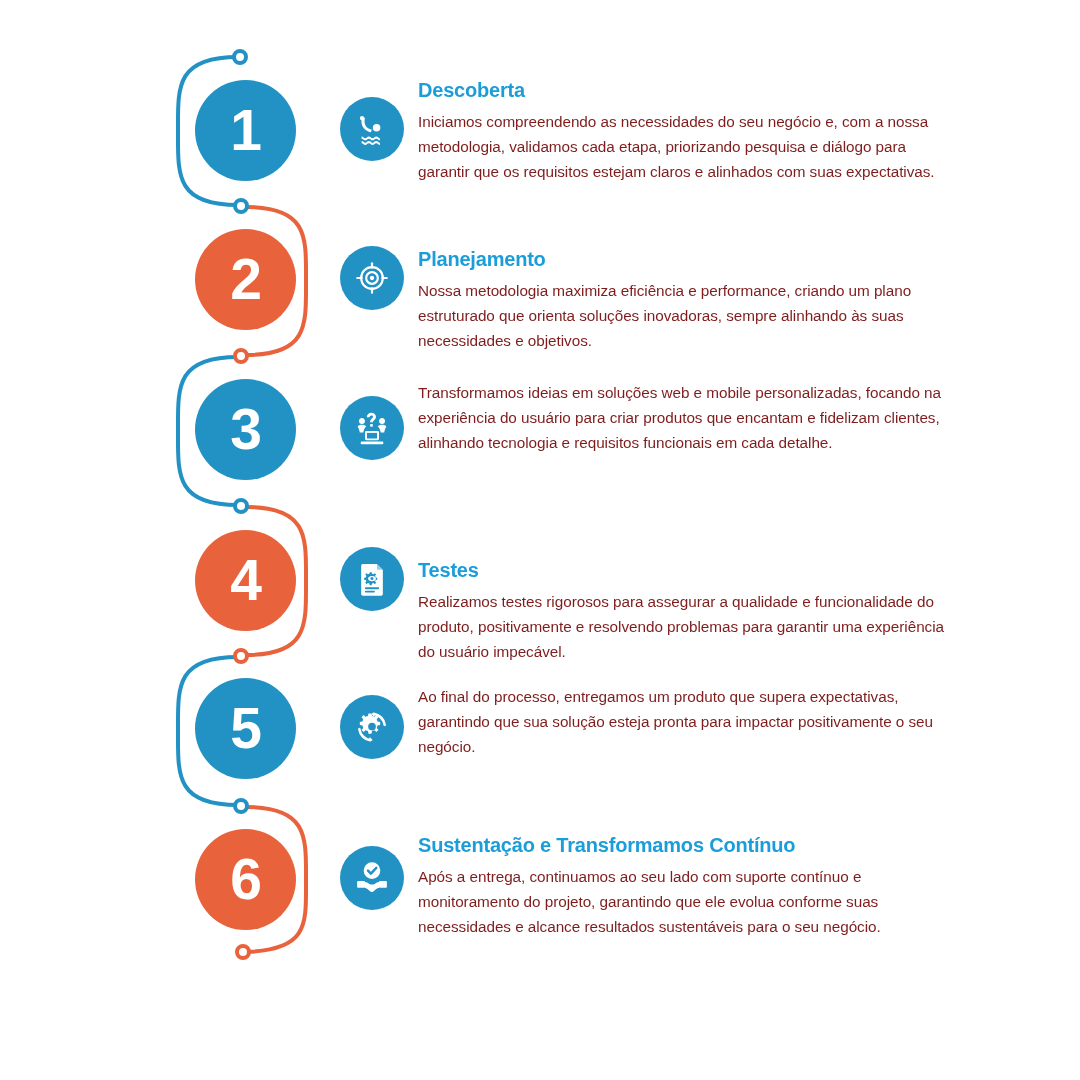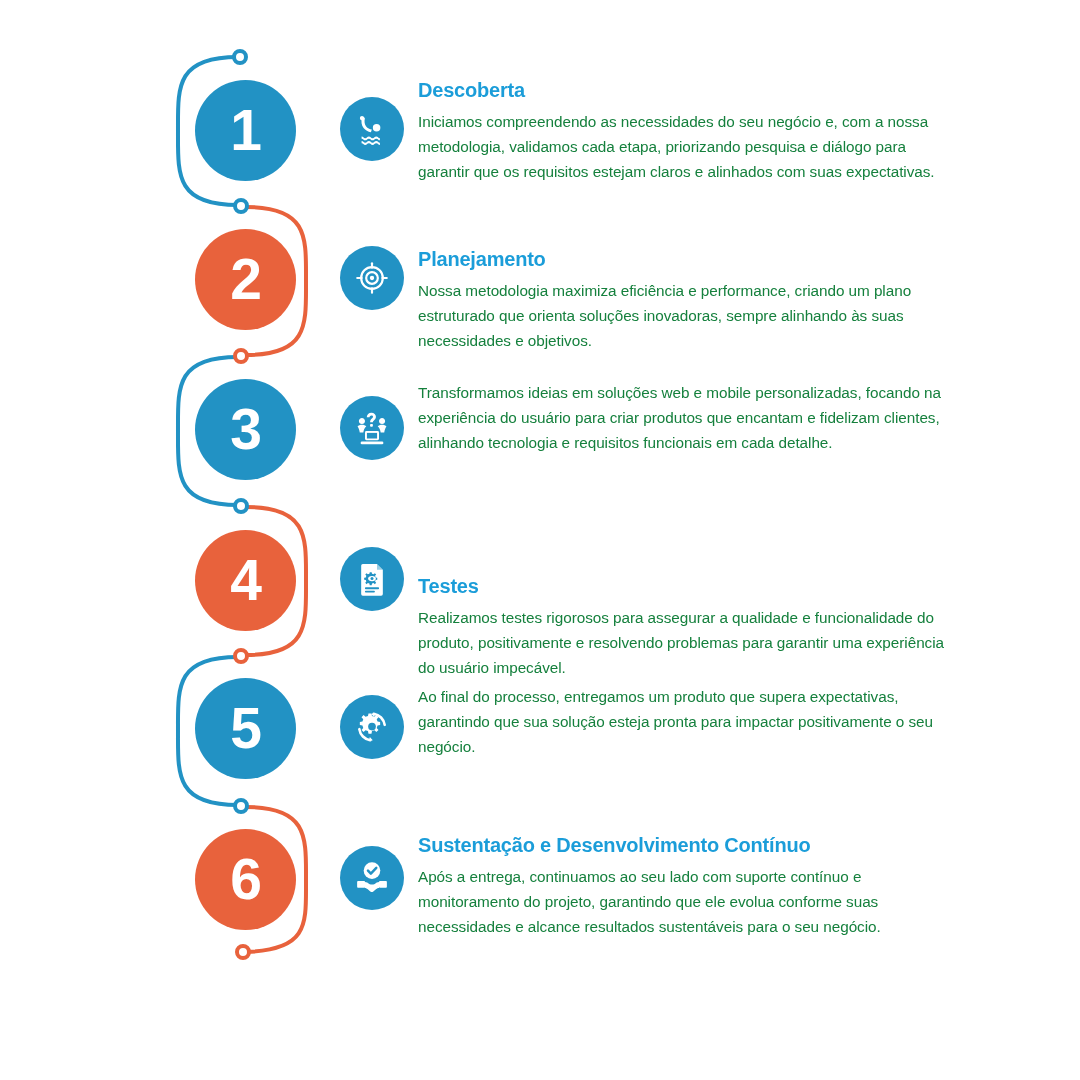--- a/index.html
+++ b/index.html
@@ -94,39 +94,39 @@
   .step-title {
     color: #1b9dd9;
     font-size: 20px;
     font-weight: bold;
     line-height: 1.2;
     letter-spacing: -0.2px;
     margin-bottom: 8px;
   }
 
   .step-desc {
-    color: #15803d;
+    color: #7f1d1d;
     font-size: 15.3px;
     line-height: 1.62;
     letter-spacing: -0.05px;
   }
 
   
   #step-1 { top: 80px;  }
   #step-2 { top: 229px; }
   #step-3 { top: 379px; }
   #step-4 { top: 530px; }
   #step-5 { top: 678px; }
   #step-6 { top: 829px; }
 
   
   #step-1 .step-text { top: -2px; }
   #step-2 .step-text { top: 18px; }
   #step-3 .step-text { top: 2px; }
-  #step-4 .step-text { top: 44px; }
+  #step-4 .step-text { top: 28px; }
   #step-5 .step-text { top: 7px; }
   #step-6 .step-text { top: 4px; }
 </style>
 </head>
 <body>
 
 <div id="infographic">
 
   <svg id="path-layer" viewBox="0 0 1080 1080" xmlns="http://www.w3.org/2000/svg">
     <g fill="none" stroke-width="4" stroke-linecap="round">
@@ -274,19 +274,19 @@
           <circle cx="24" cy="15.5" r="9.5" fill="#ffffff"></circle>
           <path d="M19.4 15.6l3.3 3.4 6.2-6.6" fill="none" stroke="#2292c4" stroke-width="2.8" stroke-linecap="round" stroke-linejoin="round"></path>
           <g fill="#ffffff">
             <rect x="7" y="27.5" width="9" height="7.5" rx="1"></rect>
             <rect x="32" y="27.5" width="9" height="7.5" rx="1"></rect>
             <path d="M16 28.5c1.8 0 3.2 1 4.4 2 .7.6 1.5.9 2.3.9h2.6c.8 0 1.6-.3 2.3-.9 1.2-1 2.6-2 4.4-2v6.8c-1.3 0-2.2.6-3.2 1.4l-3.3 2.6c-1 .8-2.4.8-3.4 0l-3.3-2.6c-1-.8-1.9-1.4-3.2-1.4z"></path>
           </g>
         </svg>
       </div>
       <div class="step-text">
-        <div class="step-title">Sustentação e Desenvolvimento Contínuo</div>
+        <div class="step-title">Sustentação e Transformamos Contínuo</div>
         <div class="step-desc">Após a entrega, continuamos ao seu lado com suporte contínuo e monitoramento do projeto, garantindo que ele evolua conforme suas necessidades e alcance resultados sustentáveis para o seu negócio.</div>
       </div>
     </div>
 
   </div>
 </div>
 
 </body></html>

